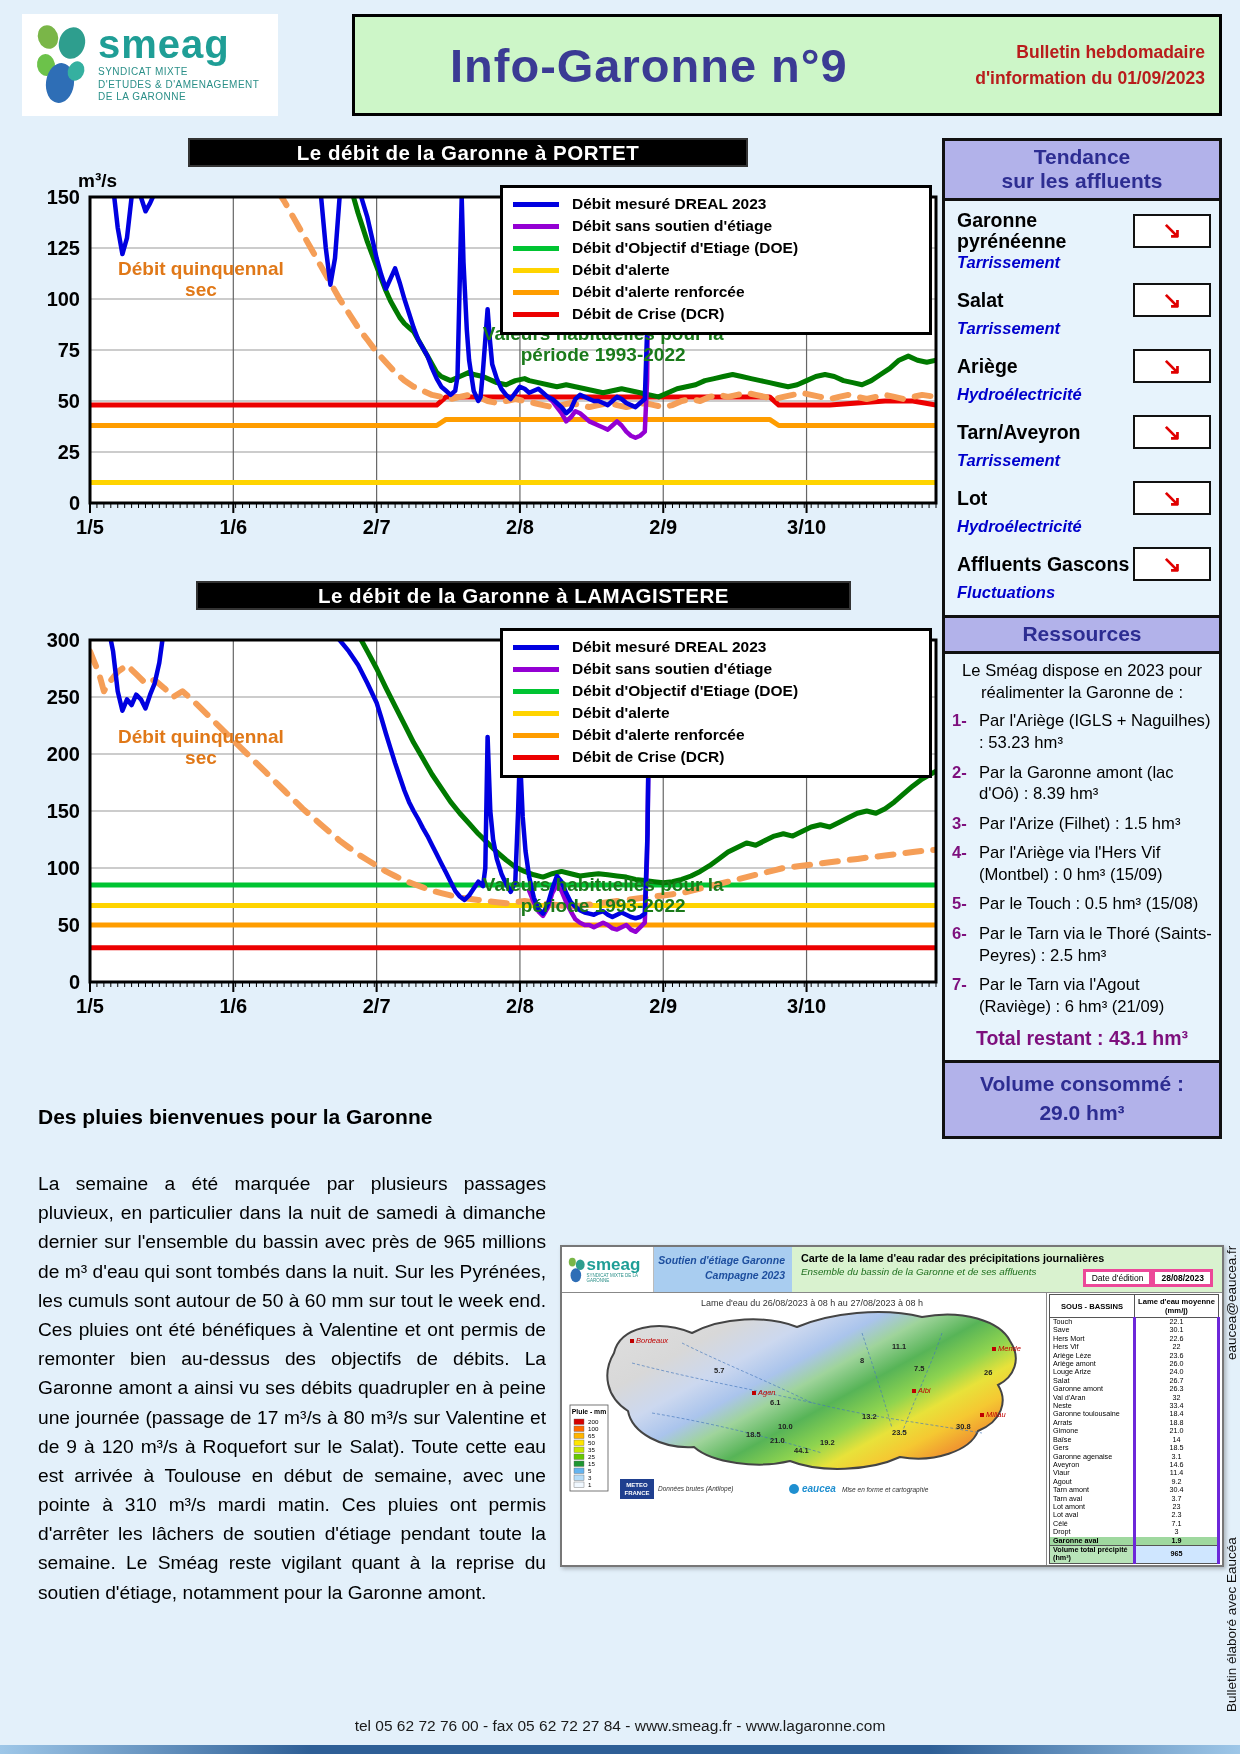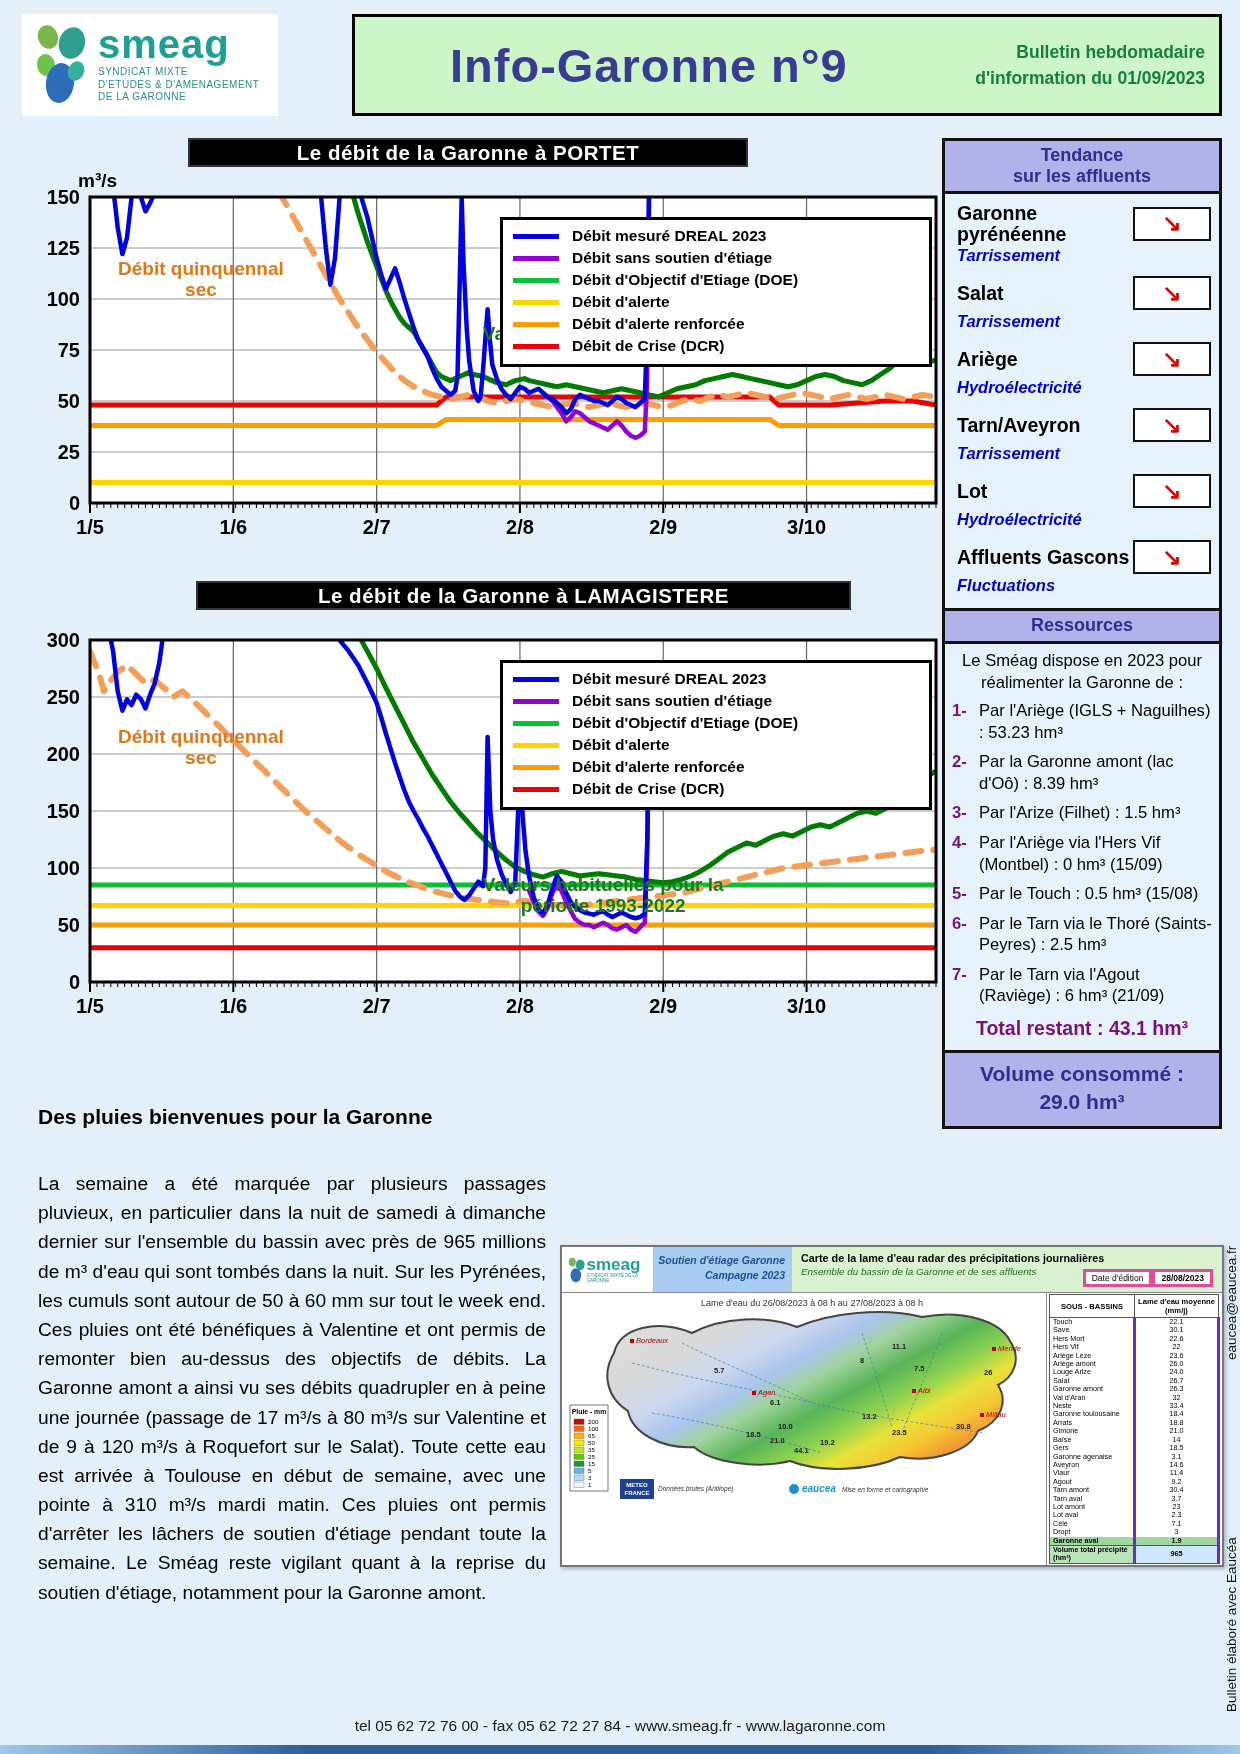--- a/index.html
+++ b/index.html
@@ -7,38 +7,38 @@
   .page{position:relative;width:1240px;height:1754px;}
 
   
   .header{position:absolute;top:14px;left:22px;right:18px;height:102px;display:flex;}
   .logo-box{width:256px;height:102px;background:#ffffff;display:flex;align-items:center;padding-left:8px;box-sizing:border-box;}
   .logo-txt{margin-left:6px;}
   .logo-word{font-size:40px;font-weight:bold;color:#1f9e96;letter-spacing:1px;line-height:.9;}
   .logo-sub{font-size:10px;color:#2a8f88;letter-spacing:.5px;line-height:1.25;margin-top:4px;white-space:pre-line;}
   .title-box{margin-left:74px;flex:1;background:#cdf6c8;border:3px solid #000;display:flex;align-items:center;box-sizing:border-box;}
   .title-main{font-size:47px;font-weight:bold;color:#3b3b94;margin-left:95px;letter-spacing:1px;}
-  .bulletin{margin-left:auto;margin-right:14px;text-align:right;font-size:17.5px;font-weight:600;color:#15803d;line-height:1.5;}
+  .bulletin{margin-left:auto;margin-right:14px;text-align:right;font-size:17.5px;font-weight:600;color:#b91c1c;line-height:1.5;}
 
   
   .charts-col{position:absolute;top:138px;left:8px;width:940px;}
   .chart{position:relative;width:905px;margin-left:30px;height:403px;}
   .chart.tall{height:439px;margin-top:40px;}
   .banner{position:absolute;top:0;height:29px;background:#000;border:2px solid #333;color:#fff;
           font-weight:bold;font-size:20.5px;display:flex;align-items:center;justify-content:center;box-sizing:border-box;letter-spacing:.5px;}
   .chart svg{position:absolute;top:33px;left:0;}
-  .legend{position:absolute;left:462px;top:47px;width:432px;background:#fff;border:3px solid #000;padding:5px 8px 7px 10px;box-sizing:border-box;margin-top:32px;}
+  .legend{position:absolute;left:462px;top:47px;width:432px;background:#fff;border:3px solid #000;padding:5px 8px 7px 10px;box-sizing:border-box;}
   .legend-row{display:flex;align-items:center;height:22px;}
   .legend-swatch{width:46px;height:5px;margin-right:13px;flex:none;}
   .legend-label{font-size:15.5px;font-weight:bold;color:#000;white-space:nowrap;}
 
   
   .sidebar{position:absolute;top:138px;left:942px;width:280px;}
   .side-stack{border:3px solid #111;background:#e7f3fc;}
-  .side-header{background:#b2b2ea;border-bottom:3px solid #111;color:#2d2d92;font-weight:bold;font-size:18px;text-align:center;padding:4px 0 5px;line-height:1.15;}
+  .side-header{background:#b2b2ea;border-bottom:3px solid #111;color:#2d2d92;font-weight:bold;font-size:21px;text-align:center;padding:4px 0 5px;line-height:1.15;}
   .side-header.mid{border-top:3px solid #111;}
   .tend-body{padding:9px 8px 2px 12px;}
   .tend-item{margin-bottom:11px;}
   .tend-row{display:flex;align-items:center;}
   .tend-name{font-size:19.5px;font-weight:bold;color:#000;line-height:1.05;flex:1;}
   .arrow-box{width:74px;height:30px;background:#fff;border:2.5px solid #111;display:flex;align-items:center;justify-content:center;flex:none;}
   .arrow-glyph{color:#e00000;font-size:23px;font-weight:bold;line-height:1;}
   .tend-status{color:#0000cc;font-style:italic;font-weight:bold;font-size:16.5px;margin-top:2px;}
   .res-body{padding:6px 7px 2px 7px;font-size:16.6px;color:#000;}
   .res-intro{text-align:center;line-height:1.3;margin-bottom:7px;}

